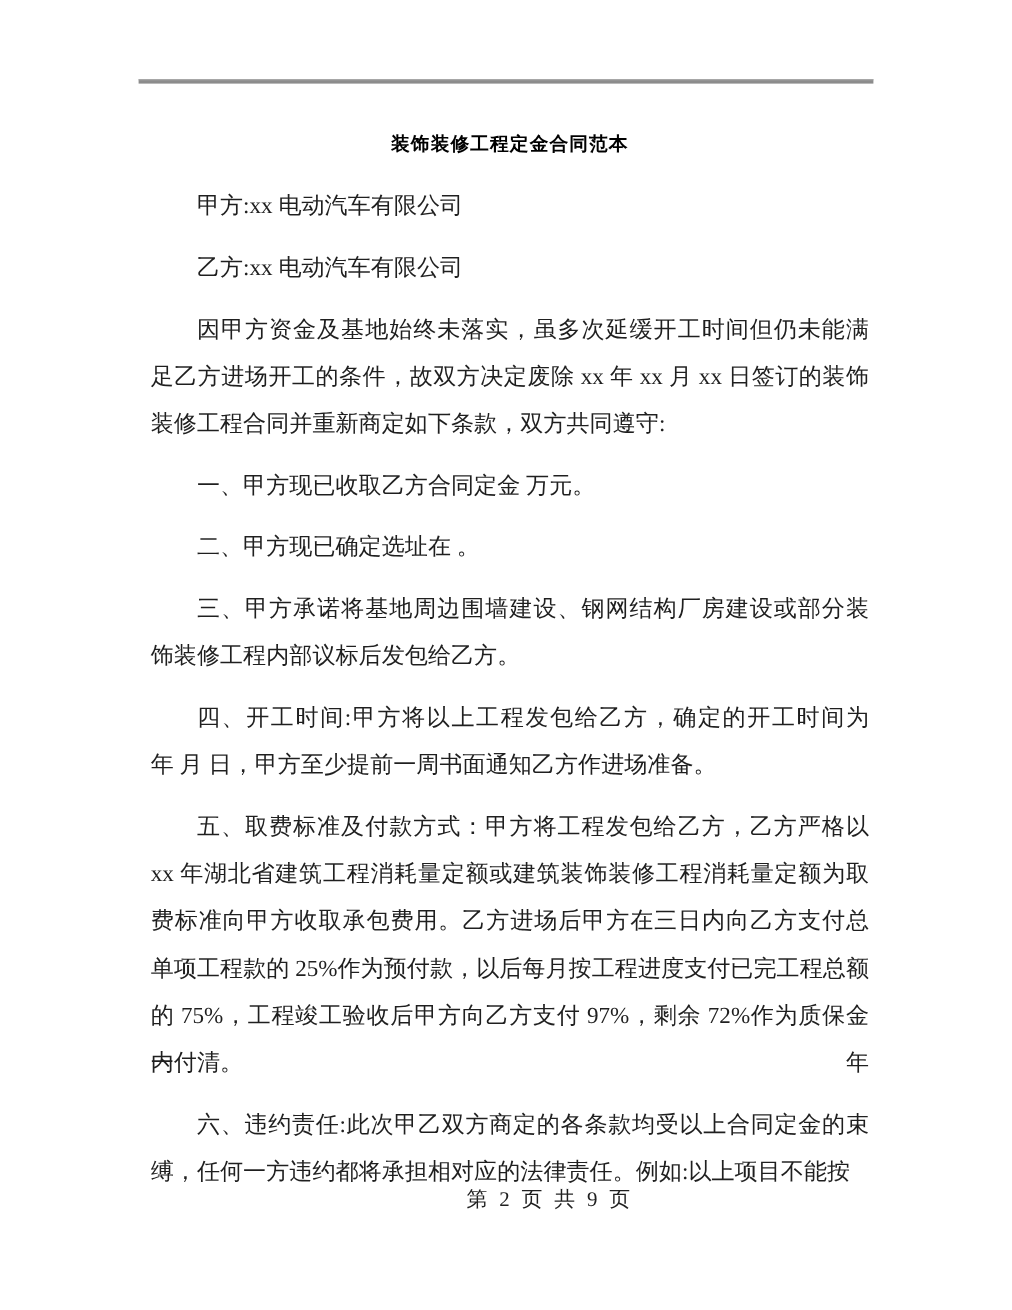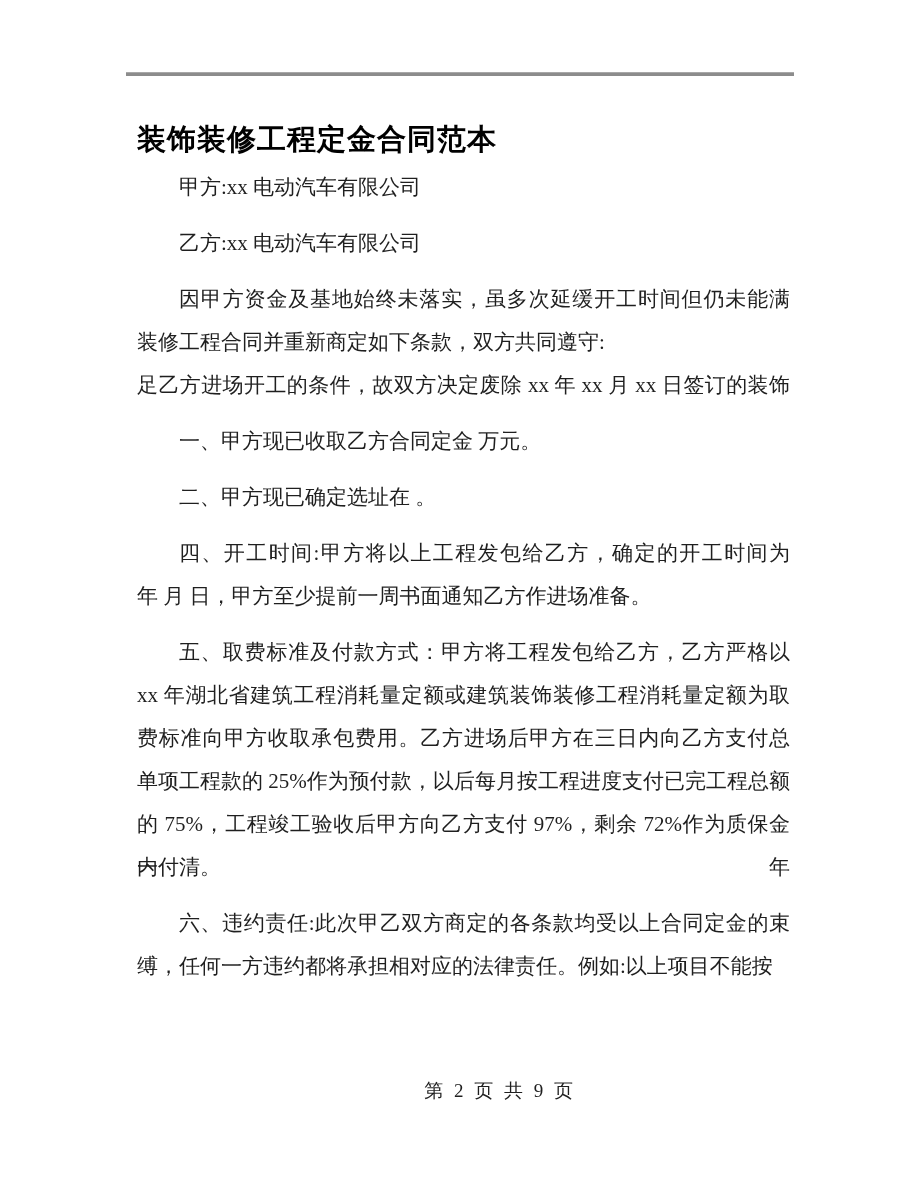--- a/index.html
+++ b/index.html
@@ -27,24 +27,24 @@
     width: 668px;
     height: 3px;
     background: #8c8c8c;
     border-top: 1px solid #a8a8a8;
   }
   .doc-title {
     position: absolute;
     left: 137px;
     top: 102px;
     width: 653px;
-    text-align: left;
+    text-align: center;
     font-family: "Liberation Sans", "DejaVu Sans", sans-serif;
     font-weight: bold;
-    font-size: 29px;
+    font-size: 17px;
     line-height: 36px;
     color: #000000;
     letter-spacing: 1px;
   }
   .doc-body {
     position: absolute;
     left: 137px;
     top: 166px;
     width: 653px;
     font-size: 21px;
@@ -86,28 +86,32 @@
   <h1 class="doc-title">装饰装修工程定金合同范本</h1>
   <div class="doc-body" id="doc-body">
       <div class="para">
         <div class="line first">甲方:xx 电动汽车有限公司</div>
       </div>
       <div class="para">
         <div class="line first">乙方:xx 电动汽车有限公司</div>
       </div>
       <div class="para">
         <div class="line first fill">因甲方资金及基地始终未落实，虽多次延缓开工时间但仍未能满</div>
+        <div class="line fill">足乙方进场开工的条件，故双方决定废除 xx 年 xx 月 xx 日签订的装饰</div>
         <div class="line">装修工程合同并重新商定如下条款，双方共同遵守:</div>
-        <div class="line fill">足乙方进场开工的条件，故双方决定废除 xx 年 xx 月 xx 日签订的装饰</div>
       </div>
       <div class="para">
         <div class="line first">一、甲方现已收取乙方合同定金 万元。</div>
       </div>
       <div class="para">
         <div class="line first">二、甲方现已确定选址在 。</div>
+      </div>
+      <div class="para">
+        <div class="line first fill">三、甲方承诺将基地周边围墙建设、钢网结构厂房建设或部分装</div>
+        <div class="line">饰装修工程内部议标后发包给乙方。</div>
       </div>
       <div class="para">
         <div class="line first fill">四、开工时间:甲方将以上工程发包给乙方，确定的开工时间为</div>
         <div class="line">年 月 日，甲方至少提前一周书面通知乙方作进场准备。</div>
       </div>
       <div class="para">
         <div class="line first fill">五、取费标准及付款方式：甲方将工程发包给乙方，乙方严格以</div>
         <div class="line fill">xx 年湖北省建筑工程消耗量定额或建筑装饰装修工程消耗量定额为取</div>
         <div class="line fill">费标准向甲方收取承包费用。乙方进场后甲方在三日内向乙方支付总</div>
         <div class="line fill">单项工程款的 25%作为预付款，以后每月按工程进度支付已完工程总额</div>

